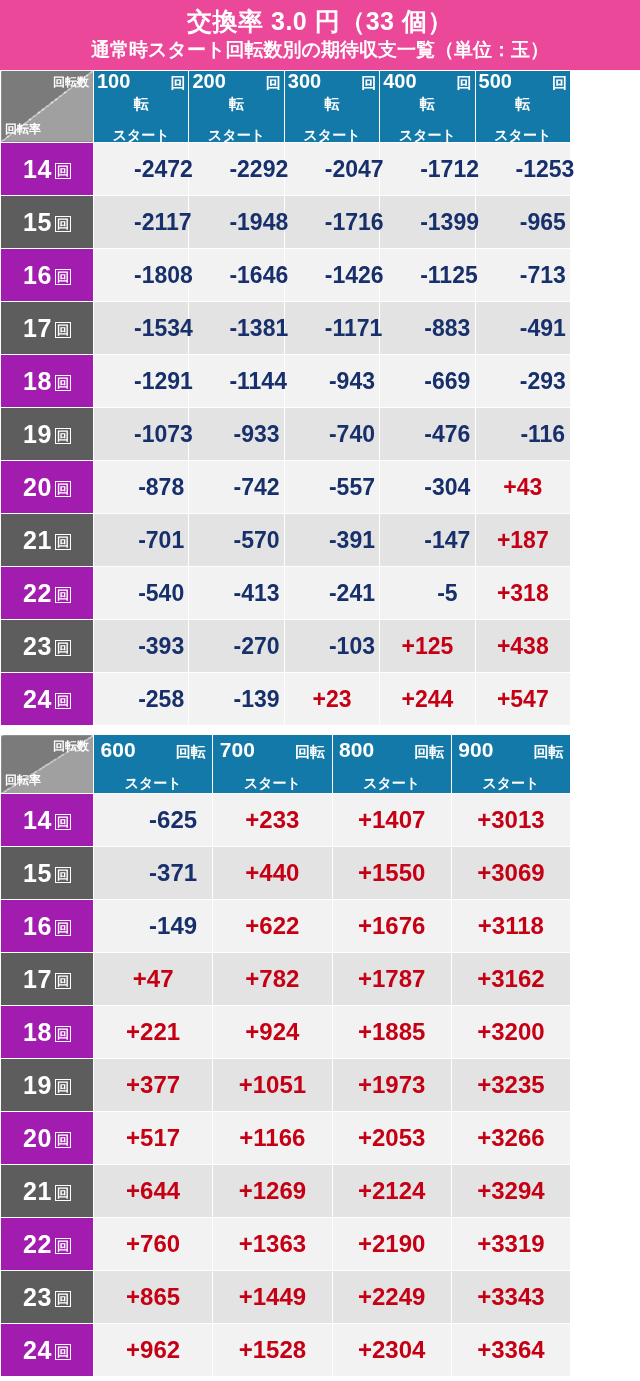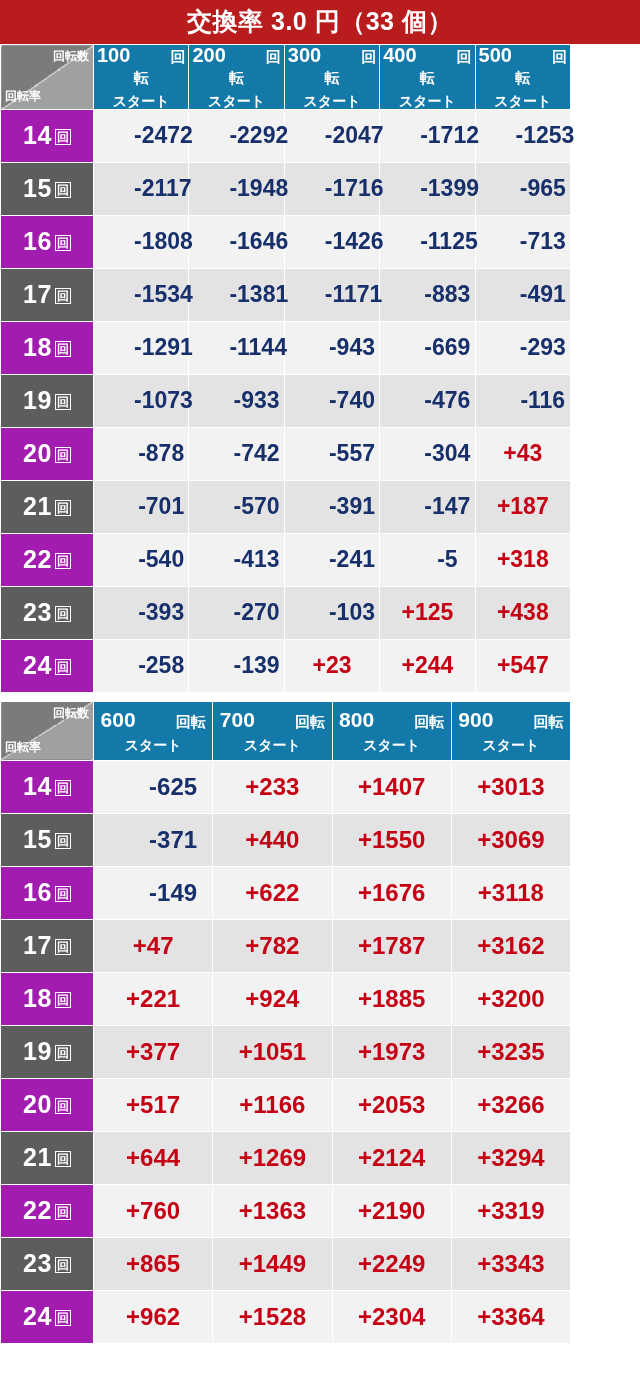--- a/index.html
+++ b/index.html
@@ -12,21 +12,21 @@
     font-family: "Liberation Sans", sans-serif;
     -webkit-font-smoothing: antialiased;
   }
   .page {
     width: 640px;
     box-sizing: border-box;
   }
 
   
   .header {
-    background: #b91c1c;
+    background: #ec4899;
     color: #ffffff;
     text-align: center;
     padding: 6px 0 8px 0;
   }
   .header .title1 {
     font-size: 25px;
     font-weight: bold;
     letter-spacing: 0.5px;
     line-height: 1.2;
   }
@@ -88,21 +88,21 @@
     display: block;
   }
   th.colhead .big .unit {
     font-size: 15px;
     margin-left: 40px;
   }
   th.colhead .sub {
     font-size: 14px;
     font-weight: bold;
     display: block;
-    margin-top: 7px;
+    margin-top: 15px;
   }
 
   td.rowhead {
     background: #a21caf;
     color: #ffffff;
     text-align: center;
     vertical-align: middle;
     height: 52px;
     width: 92px;
     font-weight: bold;
@@ -147,20 +147,21 @@
   table.grid.t2 th.colhead .big { font-size: 21px; }
   table.grid.t2 td.val { font-size: 24px; }
 </style>
 </head>
 <body>
 
 <div class="page">
 
   <div class="header">
     <div class="title1">交換率 3.0 円（33 個）</div>
+    <div class="title2">通常時スタート回転数別の期待収支一覧（単位：玉）</div>
   </div>
 
   <table class="grid t1">
     <thead>
       <tr>
         <th class="corner">
           <span class="lbl-top">回転数</span>
           <span class="lbl-bot">回転率</span>
         </th>
         <th class="colhead">

